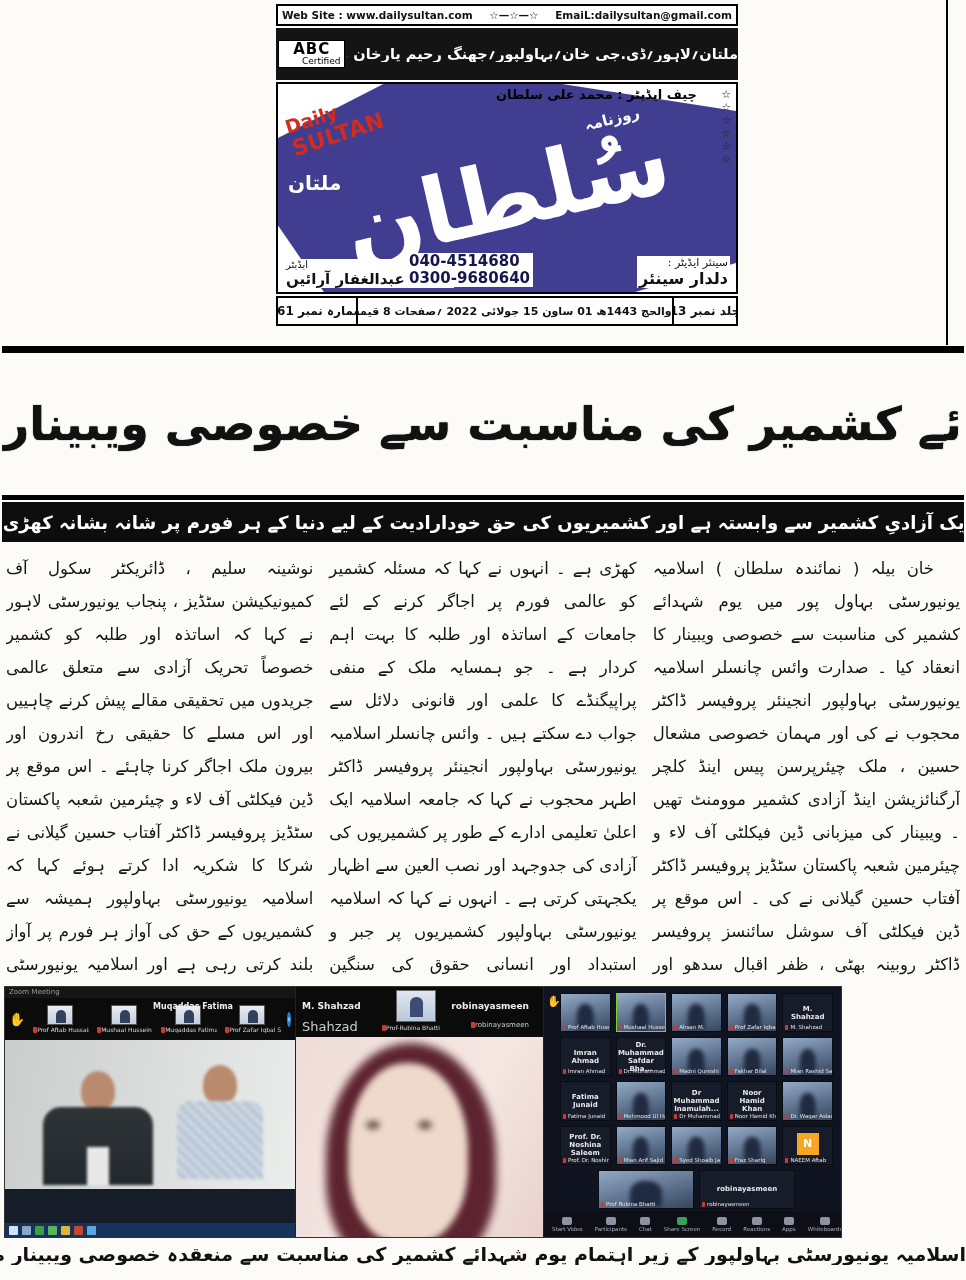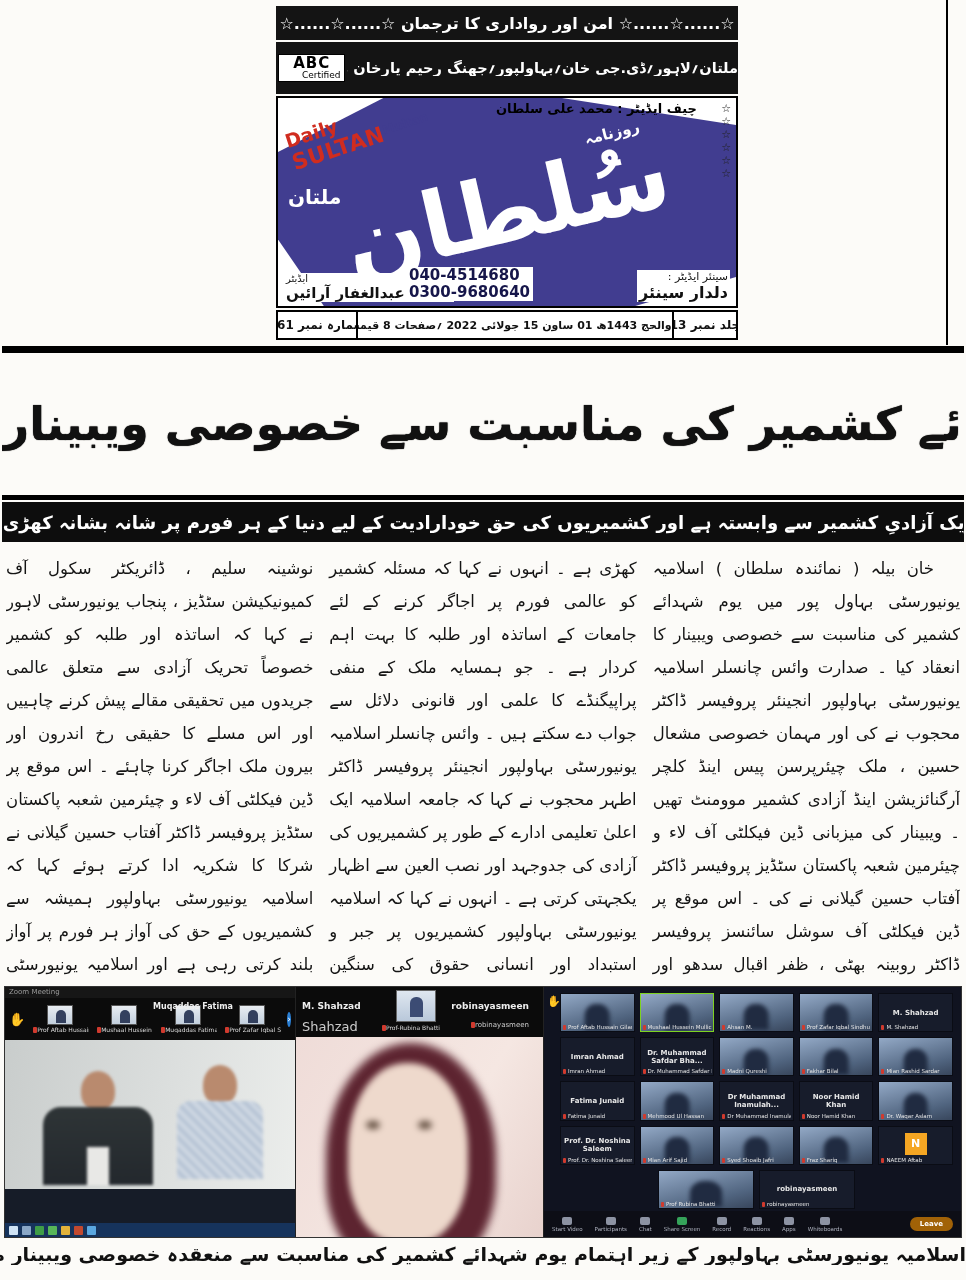--- a/index.html
+++ b/index.html
@@ -50,21 +50,21 @@
   .headline { height:142px; display:flex; align-items:center; justify-content:center; direction:rtl; font-size:46px; font-weight:bold; white-space:nowrap; overflow:hidden; text-shadow:0 0 1px #000; }
   .hl-bar-bot { height:5px; background:#000; }
   .subhead { margin-top:2px; background:#0d0d0d; height:40px; display:flex; align-items:center; justify-content:center; direction:rtl; color:#fff; font-size:18px; font-weight:bold; white-space:nowrap; overflow:hidden; }
 
   
   .body-text { position:absolute; top:552px; left:6px; right:6px; height:430px; display:flex; direction:rtl; gap:16px; overflow:hidden; }
   .col { flex:1; font-size:16.5px; line-height:33px; text-align:justify; color:#141414; }
   .col.first { text-indent:26px; }
 
   
-  .photo-strip { position:absolute; top:986px; left:4px; width:958px; height:252px; display:flex; background:#000; border:1px solid #333; }
+  .photo-strip { position:absolute; top:986px; left:4px; width:838px; height:252px; display:flex; background:#000; border:1px solid #333; }
 
   
   .call-left { position:relative; width:290px; background:#161616; overflow:hidden; }
   .win-title { position:absolute; top:1px; left:4px; font-size:7px; color:#9a9a9a; }
   .thumb-strip { position:absolute; top:11px; left:0; right:0; height:42px; background:#0b0b0b; display:flex; align-items:center; padding:0 4px; gap:6px; }
   .hand-icon { font-size:13px; }
   .thumb { display:flex; flex-direction:column; align-items:center; width:58px; }
   .thumb-img { width:26px; height:20px; background:linear-gradient(180deg,#e8edf2,#c2cfdd); border:1px solid #555; position:relative; }
   .thumb-img::after { content:""; position:absolute; left:8px; top:4px; width:10px; height:13px; background:#33405e; border-radius:5px 5px 0 0; }
   .thumb-label { margin-top:1px; font-size:6px; color:#ddd; white-space:nowrap; overflow:hidden; max-width:58px; }
@@ -122,21 +122,25 @@
   .tb-label { font-size:5.5px; color:#aeb2bf; white-space:nowrap; }
   .leave-btn { margin-left:auto; background:#a16207; color:#fff; font-size:7px; font-weight:bold; padding:3px 10px; border-radius:7px; }
 
   
   .caption { position:absolute; top:1243px; left:0; right:0; text-align:center; direction:rtl; font-size:19px; font-weight:bold; white-space:nowrap; overflow:hidden; color:#111; }
 </style>
 </head>
 <body>
 
 <div class="header-block">
-  <div class="slogan-bar rtl">☆......☆......☆ امن اور رواداری کا ترجمان ☆......☆......☆</div>
+  <div class="web-bar">
+    <span>Web Site : www.dailysultan.com</span>
+    <span>☆—☆—☆</span>
+    <span>EmaiL:dailysultan@gmail.com</span>
+  </div>
   <div class="avail-bar">
     <div class="abc-box">
       <div class="l1">ABC</div>
       <div class="l2">Certified</div>
     </div>
     <div class="avail-text rtl">ملتان؍لاہور؍ڈی.جی خان؍بہاولپور؍جھنگ رحیم یارخان میں دستیاب</div>
   </div>
 
   <div class="masthead">
     <div class="navy-shape"></div>

